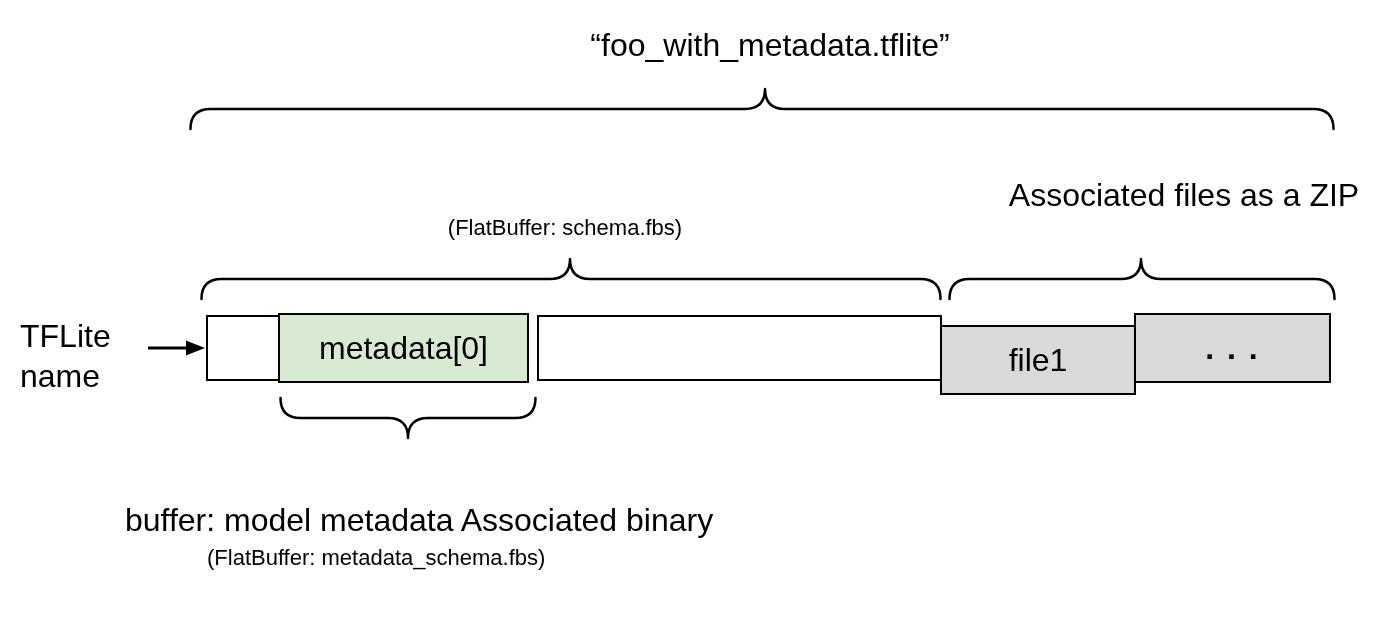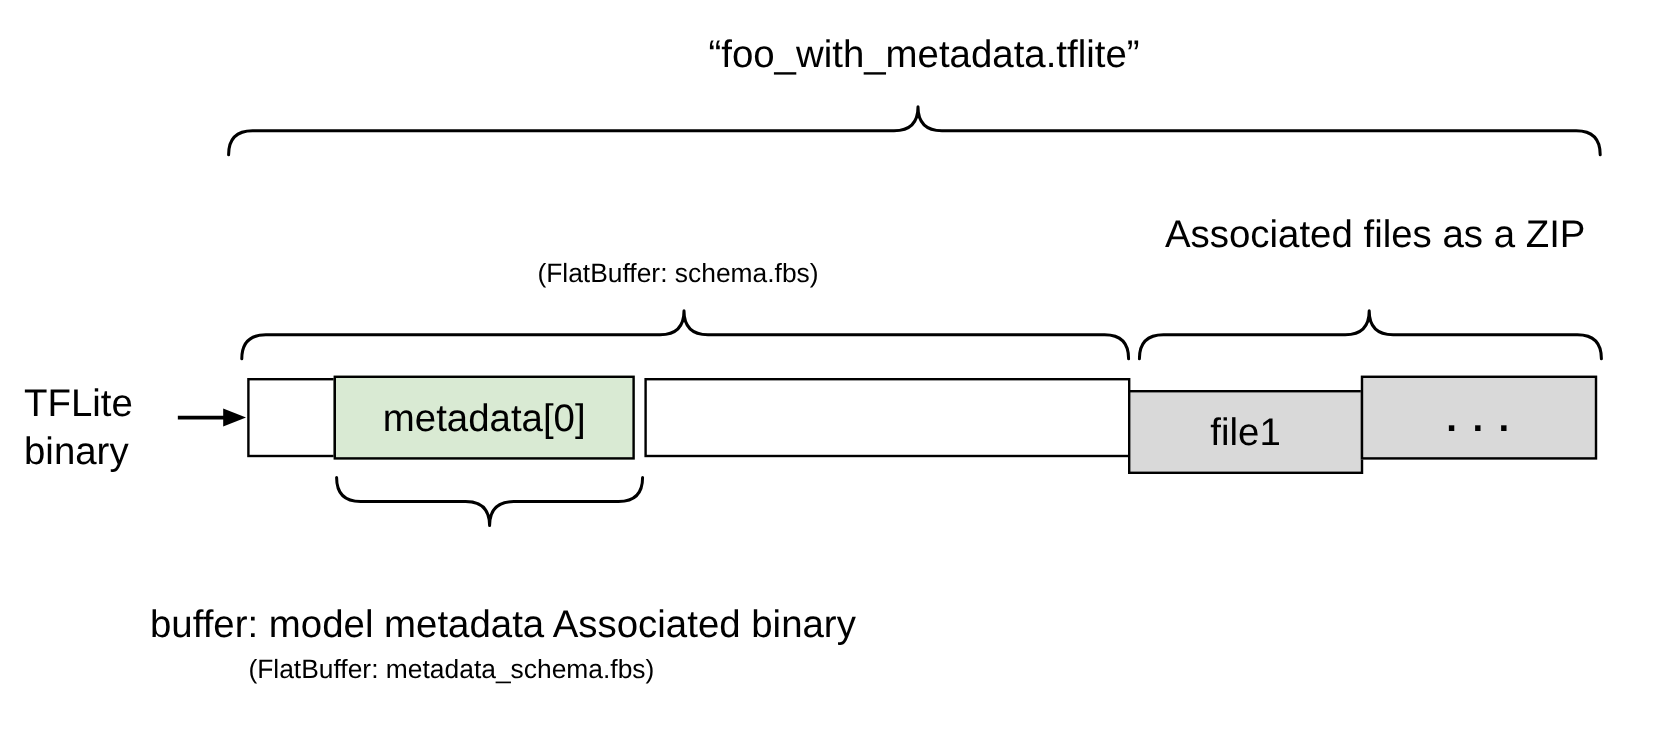--- a/index.html
+++ b/index.html
@@ -46,33 +46,33 @@
 
 <div class="canvas">
 
   <div class="abs ctr t-main" style="left:770px;top:26px;">“foo_with_metadata.tflite”</div>
 
   <svg class="brace" style="left:189px;top:85px;" width="1146" height="46" viewBox="0 0 1146 46">
     <path d="M 1.5,44 Q 1.5,24 21.5,24 L 556,24 Q 576,24 576,4 M 1144.5,44 Q 1144.5,24 1124.5,24 L 596,24 Q 576,24 576,4"></path>
   </svg>
 
   <div class="abs ctr t-small" style="left:565px;top:213px;">(FlatBuffer: schema.fbs)</div>
-  <div class="abs ctr t-main" style="left:1146px;top:176px;text-align:center;">Associated files as a ZIP</div>
+  <div class="abs ctr t-main" style="left:1184px;top:176px;text-align:center;">Associated files as a ZIP</div>
 
   <svg class="brace" style="left:200px;top:255px;" width="742" height="46" viewBox="0 0 742 46">
     <path d="M 1.5,44 Q 1.5,24 21.5,24 L 350,24 Q 370,24 370,4 M 740.5,44 Q 740.5,24 720.5,24 L 390,24 Q 370,24 370,4"></path>
   </svg>
 
   <svg class="brace" style="left:948px;top:255px;" width="388" height="46" viewBox="0 0 388 46">
     <path d="M 1.5,44 Q 1.5,24 21.5,24 L 173,24 Q 193,24 193,4 M 386.5,44 Q 386.5,24 366.5,24 L 213,24 Q 193,24 193,4"></path>
   </svg>
 
   <div class="abs model-label">
     <div>TFLite</div>
-    <div>binary</div>
+    <div>name</div>
   </div>
   <svg class="abs arrow" width="58" height="20" viewBox="0 0 58 20">
     <line x1="0" y1="10" x2="40" y2="10"></line>
     <polygon points="38,2.5 57,10 38,17.5"></polygon>
   </svg>
 
   <div class="seg seg-empty" style="left:206px;width:74px;"></div>
   <div class="seg seg-meta" style="left:278px;width:251px;">metadata[0]</div>
   <div class="seg seg-empty" style="left:537px;width:405px;"></div>
   <div class="seg seg-file" style="left:940px;width:196px;margin-top:12px;">file1</div>

